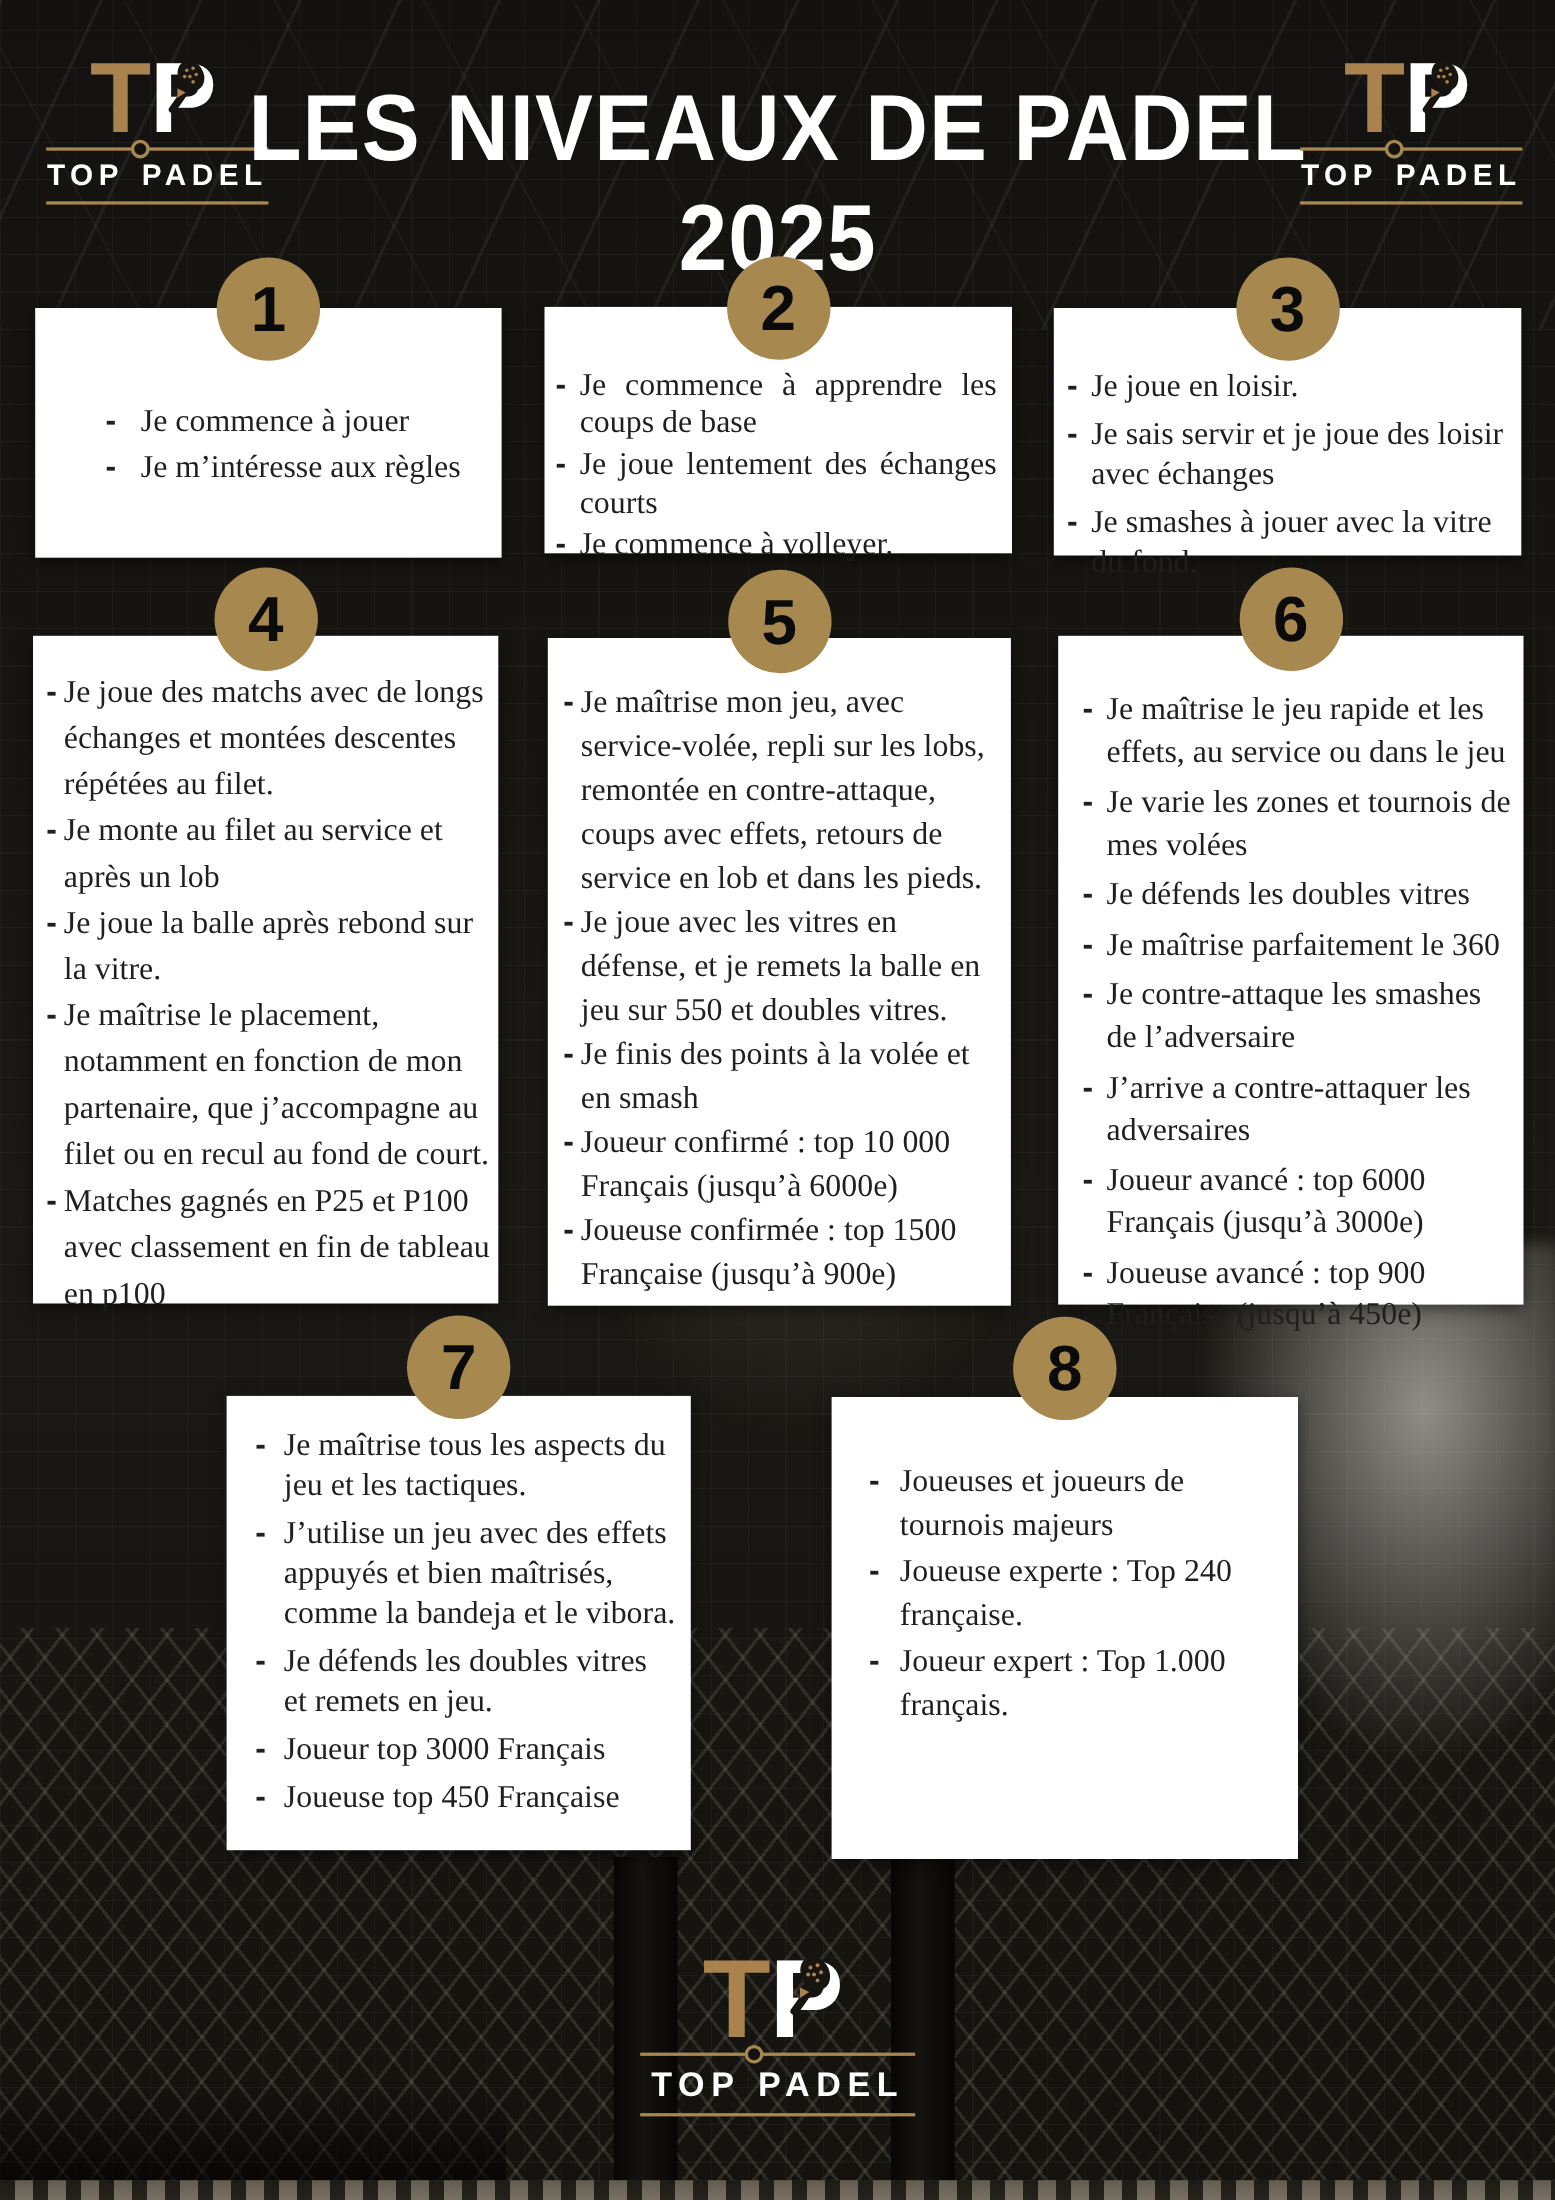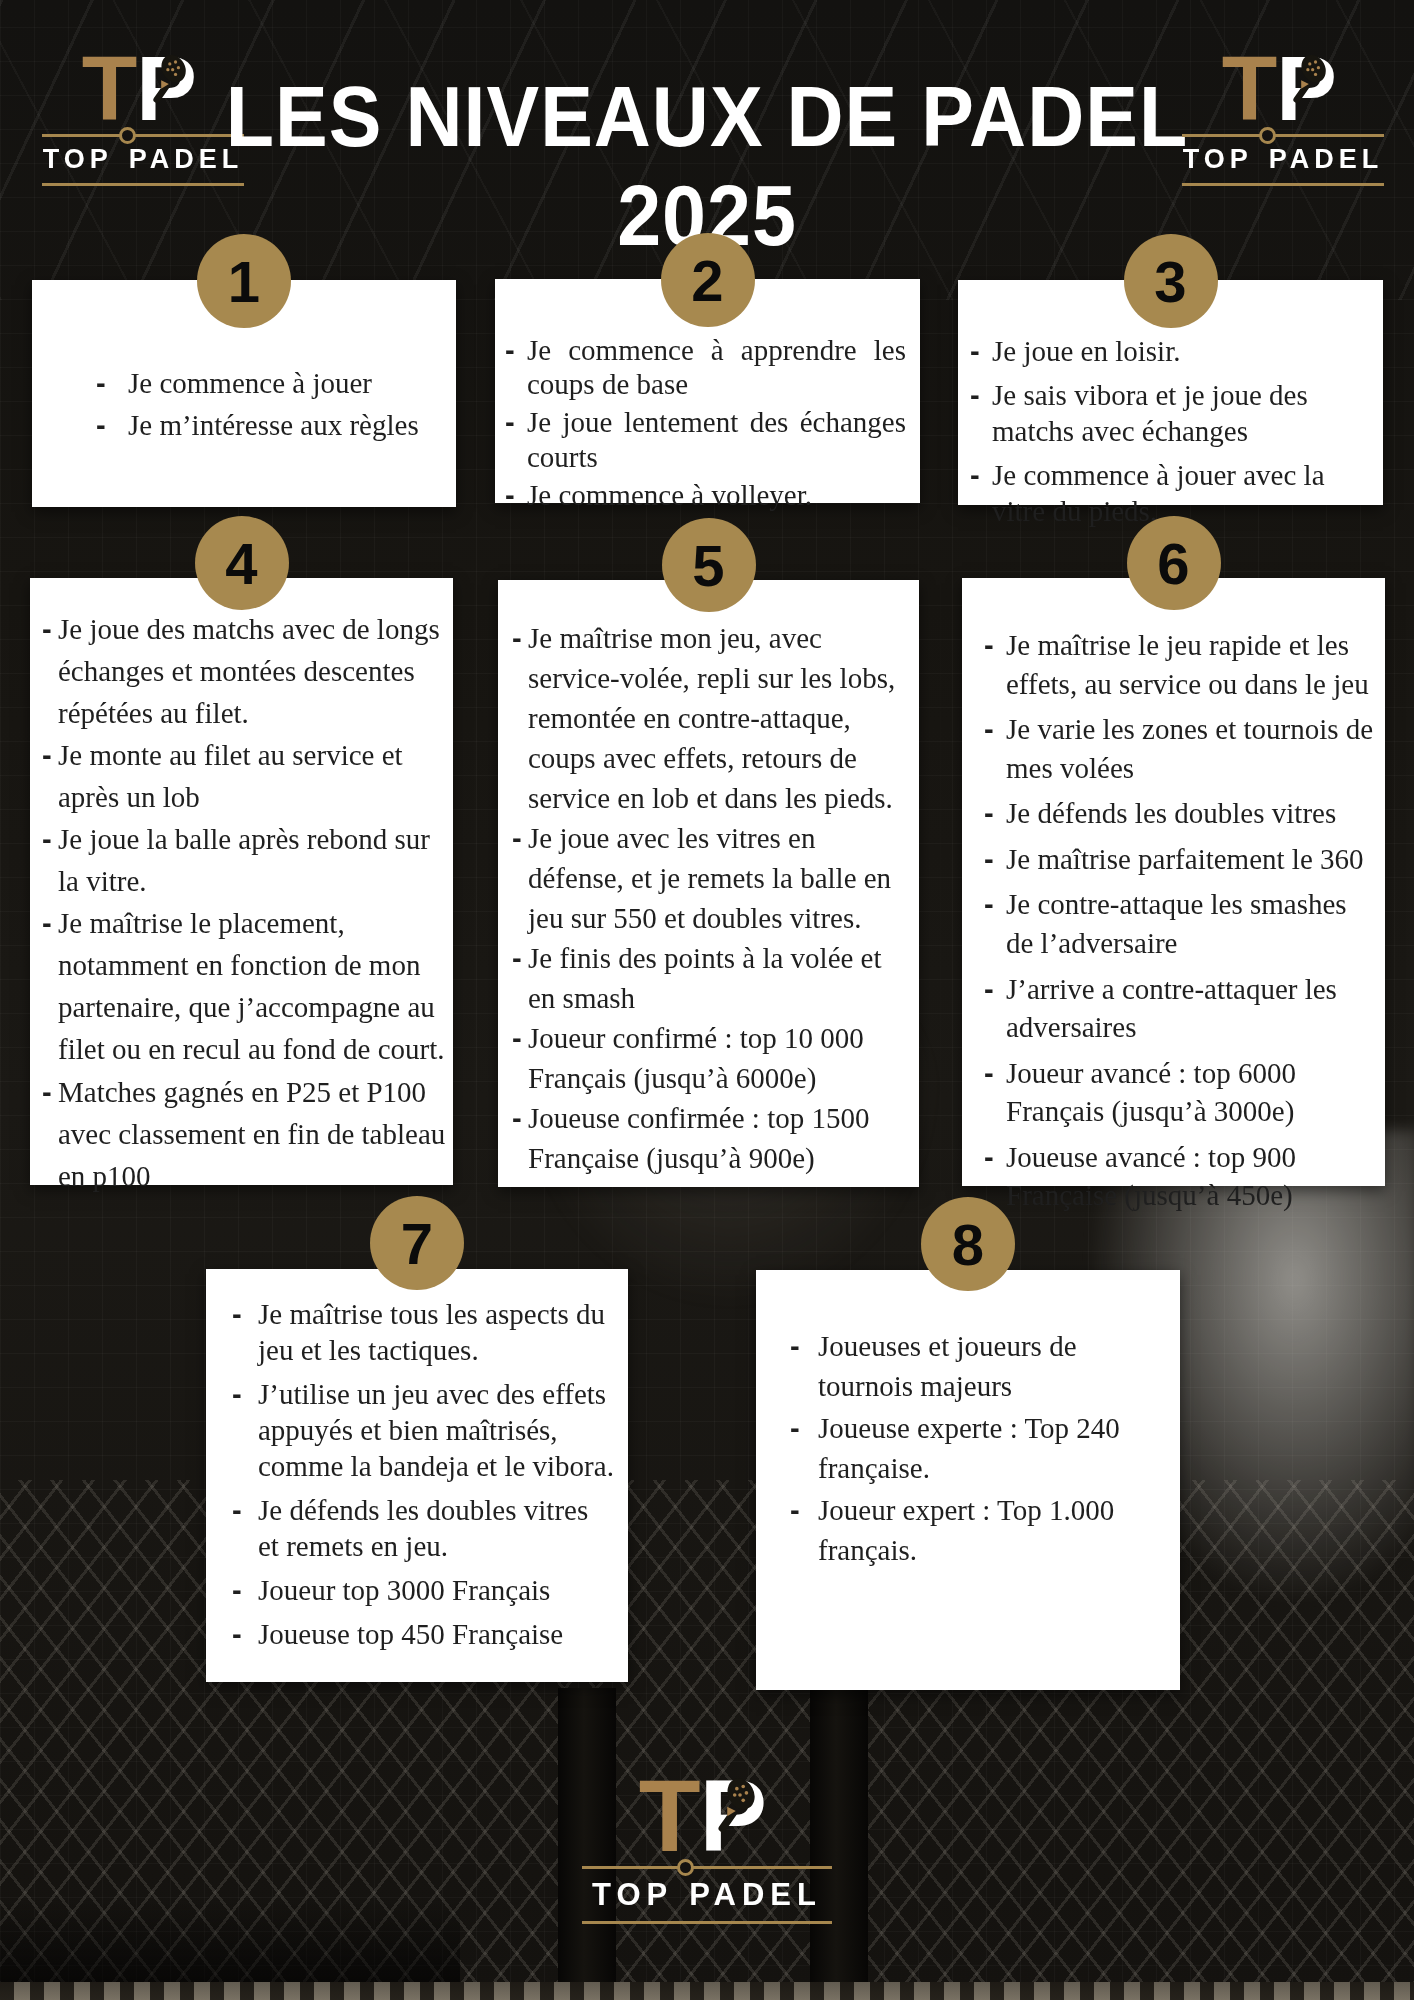--- a/index.html
+++ b/index.html
@@ -189,25 +189,25 @@
 
   <section class="card card3">
     <div class="badge b-r1">3</div>
     <ul class="items">
       <li>
           <span class="dash">-</span>
           <span class="txt">Je joue en loisir.</span>
         </li>
       <li>
           <span class="dash">-</span>
-          <span class="txt">Je sais vibora et je joue des matchs avec échanges</span>
-        </li>
-      <li>
-          <span class="dash">-</span>
-          <span class="txt">Je commence à jouer avec la vitre du pieds.</span>
+          <span class="txt">Je sais servir et je joue des loisir avec échanges</span>
+        </li>
+      <li>
+          <span class="dash">-</span>
+          <span class="txt">Je smashes à jouer avec la vitre du fond.</span>
         </li>
     </ul>
   </section>
 
   <section class="card card4">
     <div class="badge b-r2">4</div>
     <ul class="items">
       <li>
           <span class="dash">-</span>
           <span class="txt">Je joue des matchs avec de longs échanges et montées descentes répétées au filet.</span>

